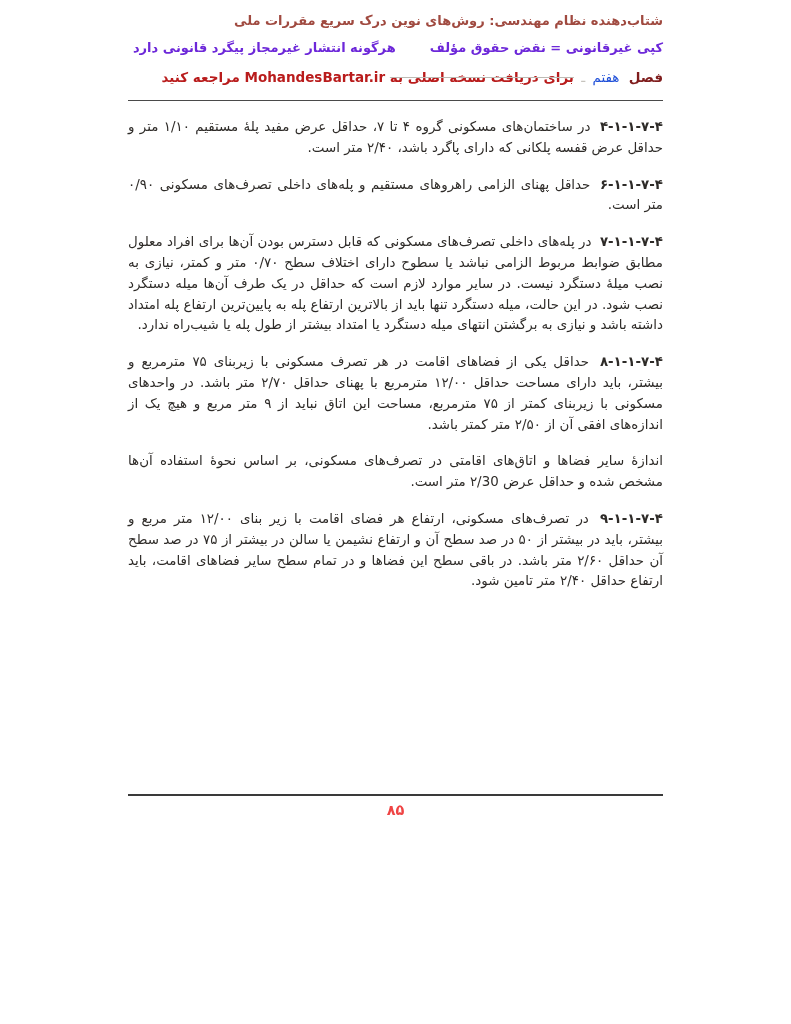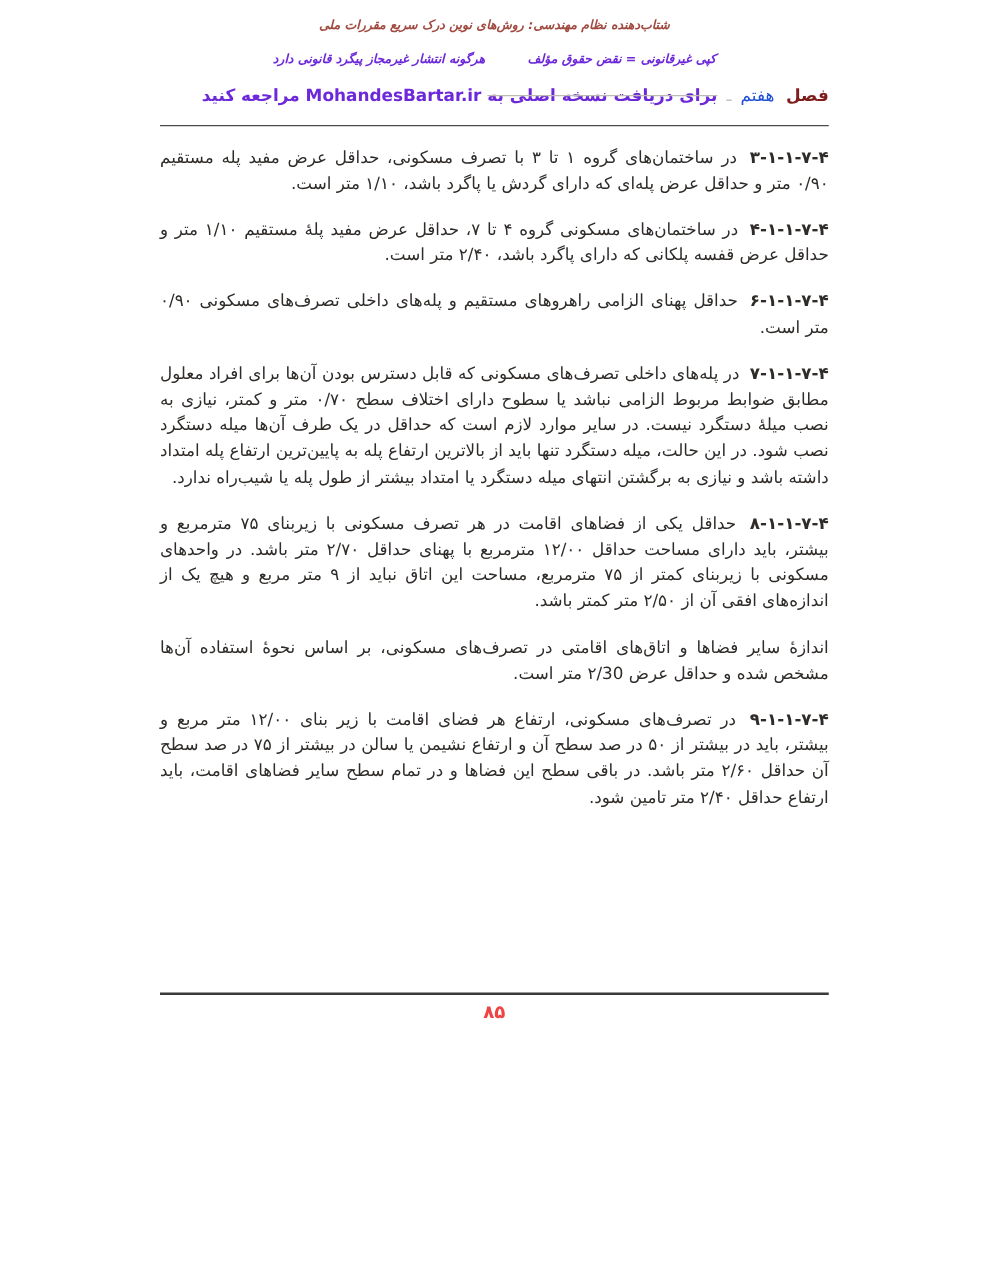--- a/index.html
+++ b/index.html
@@ -8,42 +8,41 @@
     width:791px;height:1024px;
     background:#ffffff;
     font-family:"DejaVu Sans",sans-serif;
     direction:rtl;
     overflow:hidden;
   }
   .content{padding:0 128px;}
 
   
   .hdr-line{
-    text-align:center;
+    text-align:right;
     font-weight:bold;
-    font-size:10px;
+    font-size:13px;
     line-height:21px;
     color:#a04a40;
-    font-style:italic;
   }
   .hdr-line1{padding-top:10px;}
   .hdr-line2{margin-top:6px;}
   .gap-spacer{display:inline-block;width:34px;}
 
   .chapter-line{
     margin-top:9px;
     text-align:right;
     font-size:13.5px;
     line-height:21px;
     white-space:nowrap;
   }
   .chapter-label{font-weight:bold;color:#7f1d1d;}
   .chapter-name{color:#1d4ed8;margin-right:5px;}
   .ghost-dash{color:#c6c3bd;margin:0 3px;}
-  .wm{font-weight:bold;color:#6d28d9;}
+  .wm{font-weight:bold;color:#b91c1c;}
   .wm-pre{text-decoration:line-through;text-decoration-color:#bdbab4;}
   .wm-site{unicode-bidi:embed;direction:ltr;}
 
   .top-rule{
     border:none;border-top:1.6px solid #4a4a4a;
     margin:12px 0 0 0;
   }
 
   
   main{
@@ -90,23 +89,20 @@
           <span class="wm-pre">برای دریافت نسخه اصلی به</span>
           <span class="wm-site">MohandesBartar.ir</span>
           <span>مراجعه کنید</span>
         </span>
       </div>
 
       <hr class="top-rule">
     </header>
 
     <main>
-  <p class="para">
-    <span class="pnum">۴-۷-۱-۱-۳</span><span class="ptext"> در ساختمان‌های گروه ۱ تا ۳ با تصرف مسکونی، حداقل عرض مفید پله مستقیم ۰/۹۰ متر و حداقل عرض پله‌ای که دارای گردش یا پاگرد باشد، ۱/۱۰ متر است.</span>
-  </p>
 
   <p class="para">
     <span class="pnum">۴-۷-۱-۱-۴</span><span class="ptext"> در ساختمان‌های مسکونی گروه ۴ تا ۷، حداقل عرض مفید پلۀ مستقیم ۱/۱۰ متر و حداقل عرض قفسه پلکانی که دارای پاگرد باشد، ۲/۴۰ متر است.</span>
   </p>
 
 
   <p class="para">
     <span class="pnum">۴-۷-۱-۱-۶</span><span class="ptext"> حداقل پهنای الزامی راهروهای مستقیم و پله‌های داخلی تصرف‌های مسکونی ۰/۹۰ متر است.</span>
   </p>
 

